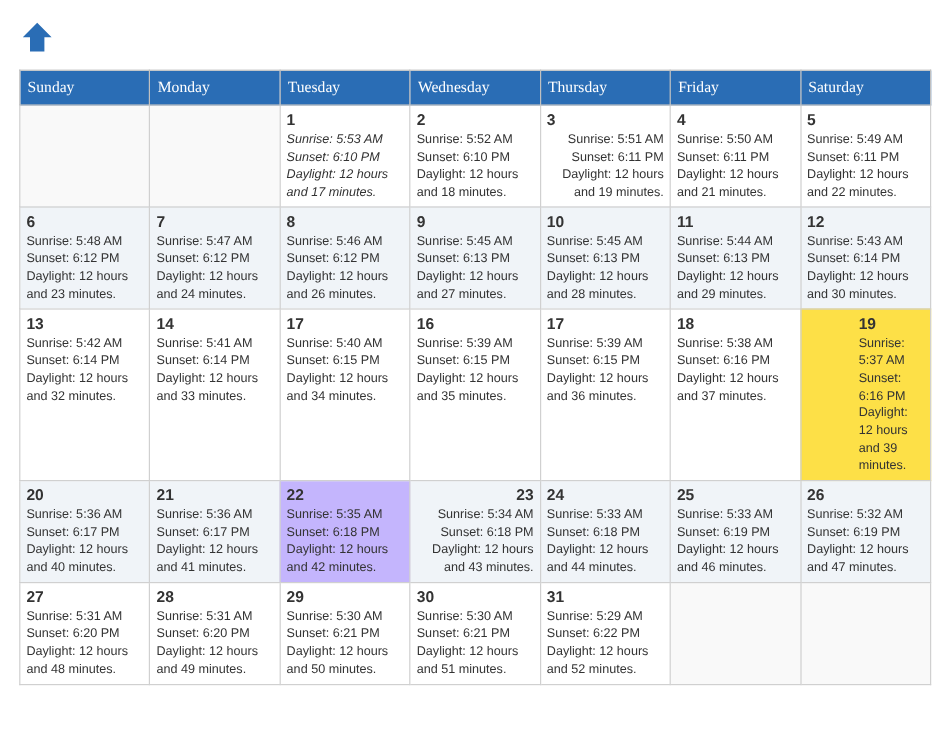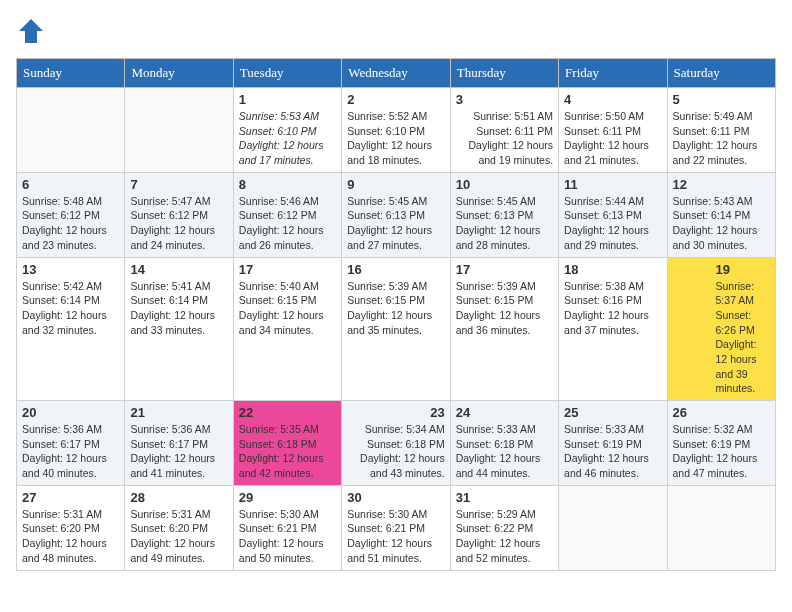--- a/index.html
+++ b/index.html
@@ -241,38 +241,38 @@
         </td>
         <td style="background: rgb(255, 255, 255);">
           <span class="day-num">18</span>
           <div class="day-info" style="white-space: pre-line;">Sunrise: 5:38 AM
 Sunset: 6:16 PM
 Daylight: 12 hours and 37 minutes.</div>
         </td>
         <td style="background: #fde047; padding-left: 48px;">
           <span class="day-num">19</span>
           <div class="day-info" style="white-space: pre-line;">Sunrise: 5:37 AM
-Sunset: 6:26 PM
+Sunset: 6:16 PM
 Daylight: 12 hours and 39 minutes.</div>
         </td>
       </tr>
       <tr>
         <td style="background: rgb(240, 244, 248);">
           <span class="day-num">20</span>
           <div class="day-info" style="white-space: pre-line;">Sunrise: 5:36 AM
 Sunset: 6:17 PM
 Daylight: 12 hours and 40 minutes.</div>
         </td>
         <td style="background: rgb(240, 244, 248);">
           <span class="day-num">21</span>
           <div class="day-info" style="white-space: pre-line;">Sunrise: 5:36 AM
 Sunset: 6:17 PM
 Daylight: 12 hours and 41 minutes.</div>
         </td>
-        <td style="background: #ec4899;">
+        <td style="background: #c4b5fd;">
           <span class="day-num">22</span>
           <div class="day-info" style="white-space: pre-line;">Sunrise: 5:35 AM
 Sunset: 6:18 PM
 Daylight: 12 hours and 42 minutes.</div>
         </td>
         <td style="background: rgb(240, 244, 248); text-align: right;">
           <span class="day-num">23</span>
           <div class="day-info" style="white-space: pre-line;">Sunrise: 5:34 AM
 Sunset: 6:18 PM
 Daylight: 12 hours and 43 minutes.</div>

